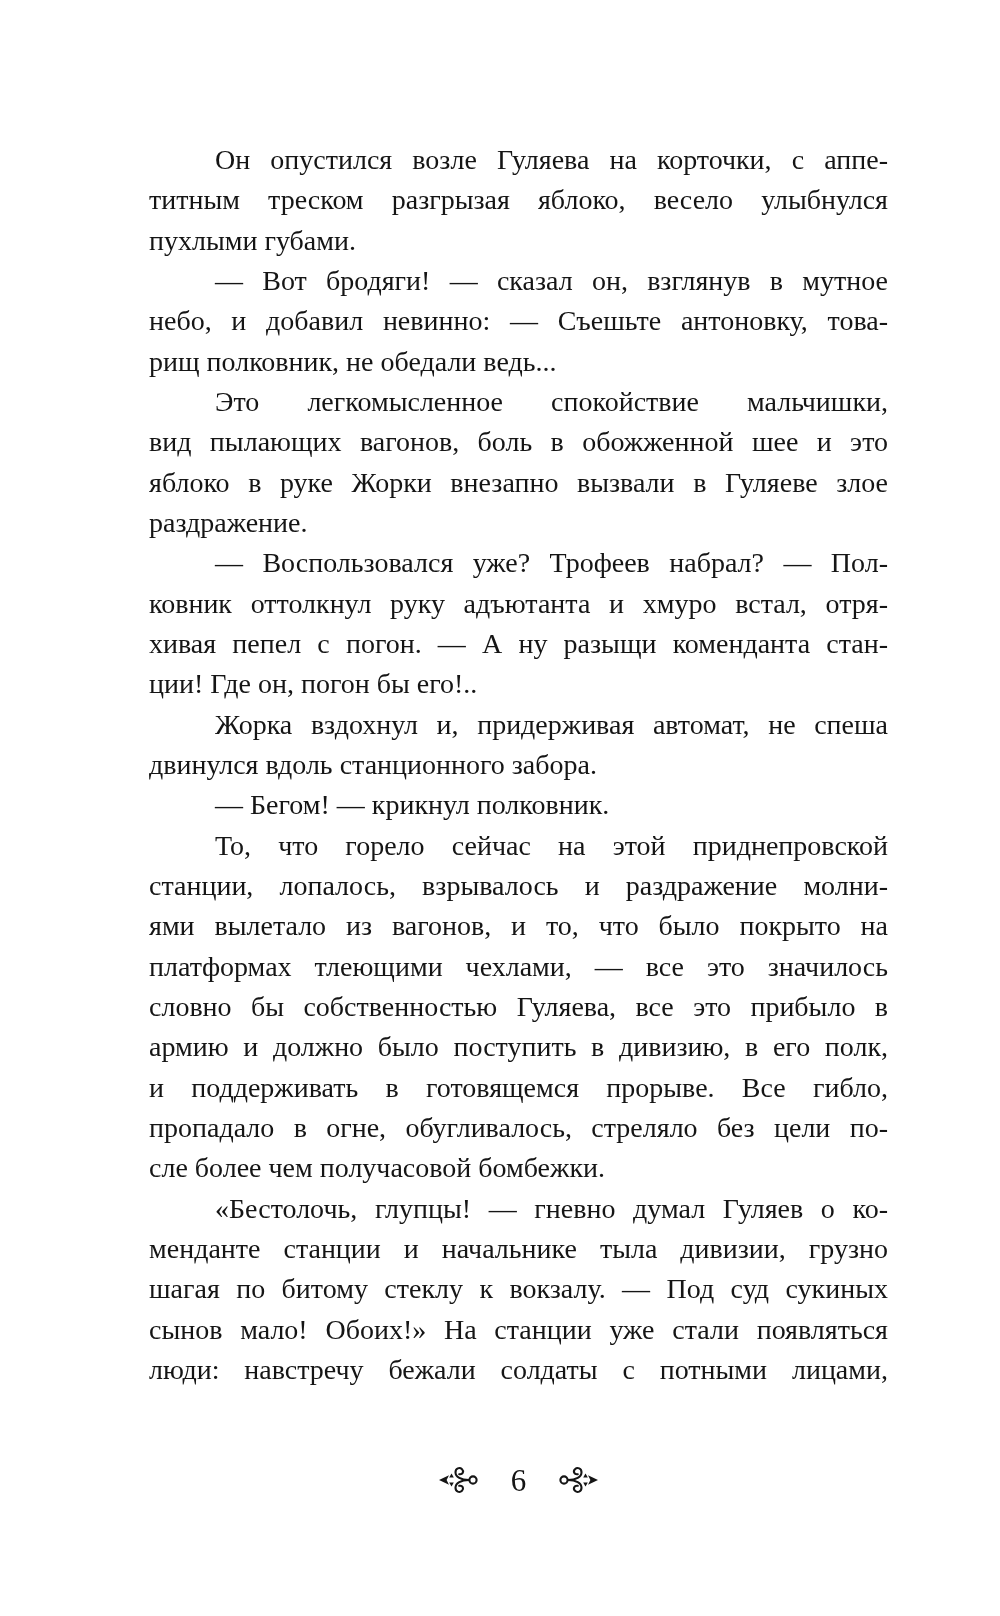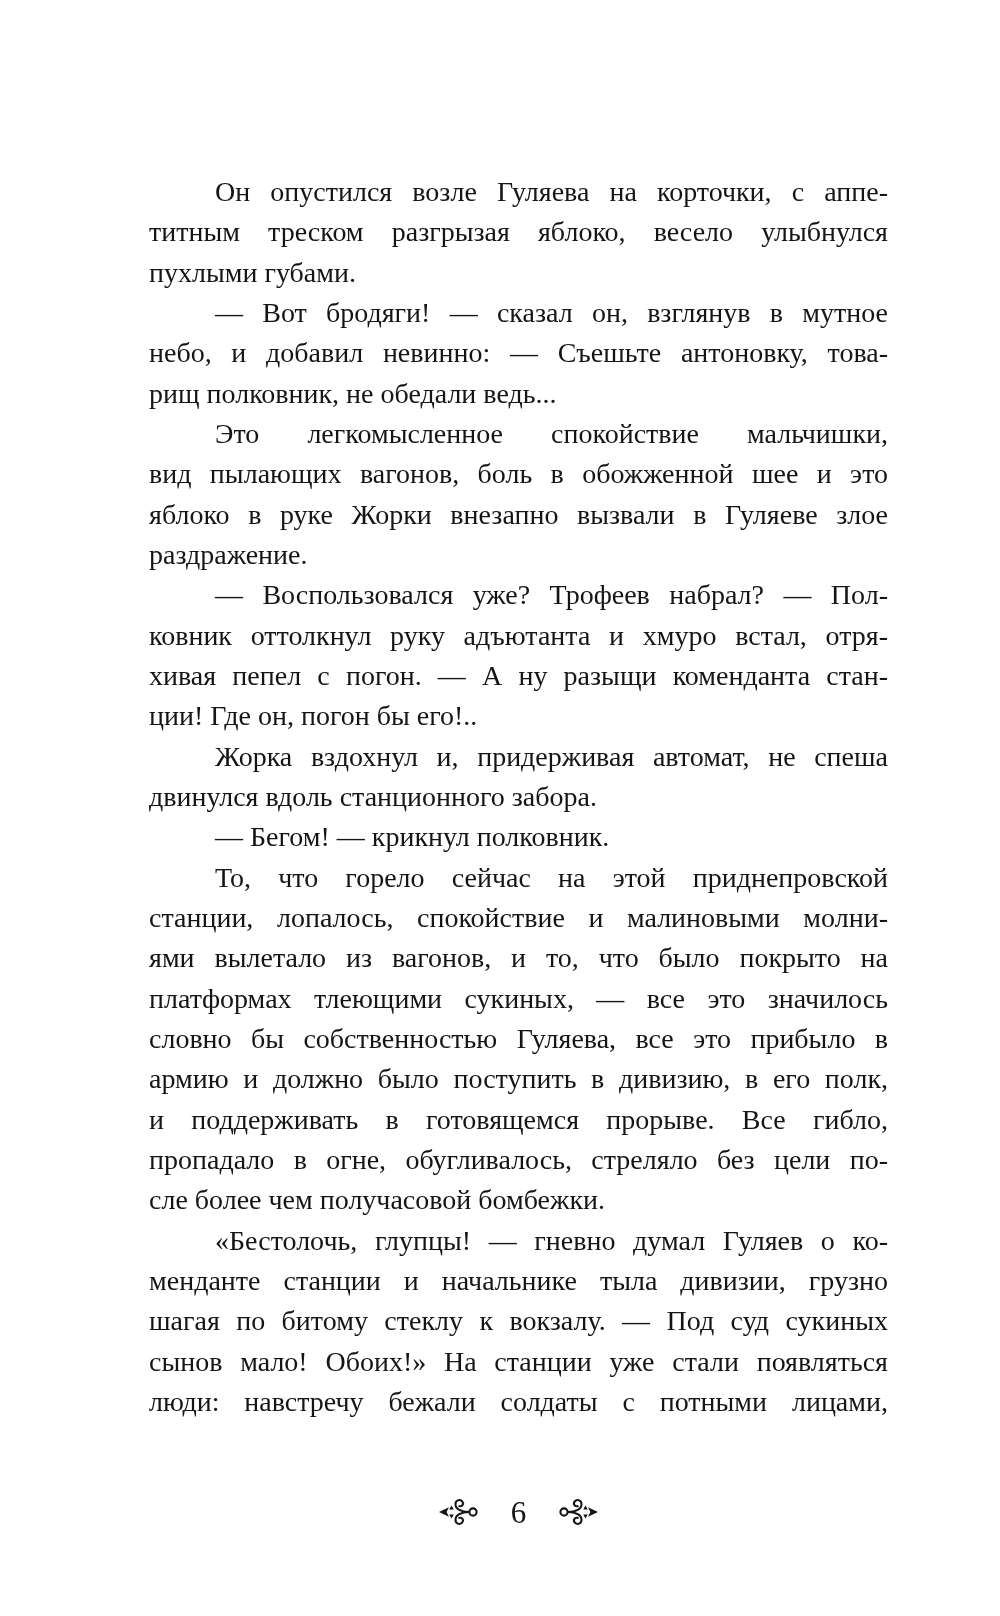--- a/index.html
+++ b/index.html
@@ -12,21 +12,20 @@
     height: 1616px;
     position: relative;
     overflow: hidden;
     font-family: "Liberation Serif", "DejaVu Serif", serif;
     color: #151515;
   }
   .page {
     position: absolute;
     inset: 0;
     background: #ffffff;
-    margin-top: 32px;
   }
   .text-column {
     position: absolute;
     left: 149px;
     top: 140px;
     width: 739px;
     font-size: 28px;
     line-height: 40.33px;
   }
   .para { margin: 0; padding: 0; }
@@ -96,23 +95,23 @@
       <div class="ln indent">Жорка вздохнул и, придерживая автомат, не спеша</div>
       <div class="ln ln-left">двинулся вдоль станционного забора.</div>
     </div>
 
     <div class="para">
       <div class="ln ln-left indent">— Бегом! — крикнул полковник.</div>
     </div>
 
     <div class="para">
       <div class="ln indent">То, что горело сейчас на этой приднепровской</div>
-      <div class="ln">станции, лопалось, спокойствие и малиновыми молни-</div>
+      <div class="ln">станции, лопалось, взрывалось и раздражение молни-</div>
       <div class="ln">ями вылетало из вагонов, и то, что было покрыто на</div>
-      <div class="ln">платформах тлеющими сукиных, — все это значилось</div>
+      <div class="ln">платформах тлеющими чехлами, — все это значилось</div>
       <div class="ln">словно бы собственностью Гуляева, все это прибыло в</div>
       <div class="ln">армию и должно было поступить в дивизию, в его полк,</div>
       <div class="ln">и поддерживать в готовящемся прорыве. Все гибло,</div>
       <div class="ln">пропадало в огне, обугливалось, стреляло без цели по-</div>
       <div class="ln ln-left">сле более чем получасовой бомбежки.</div>
     </div>
 
     <div class="para">
       <div class="ln indent">«Бестолочь, глупцы! — гневно думал Гуляев о ко-</div>
       <div class="ln">менданте станции и начальнике тыла дивизии, грузно</div>

